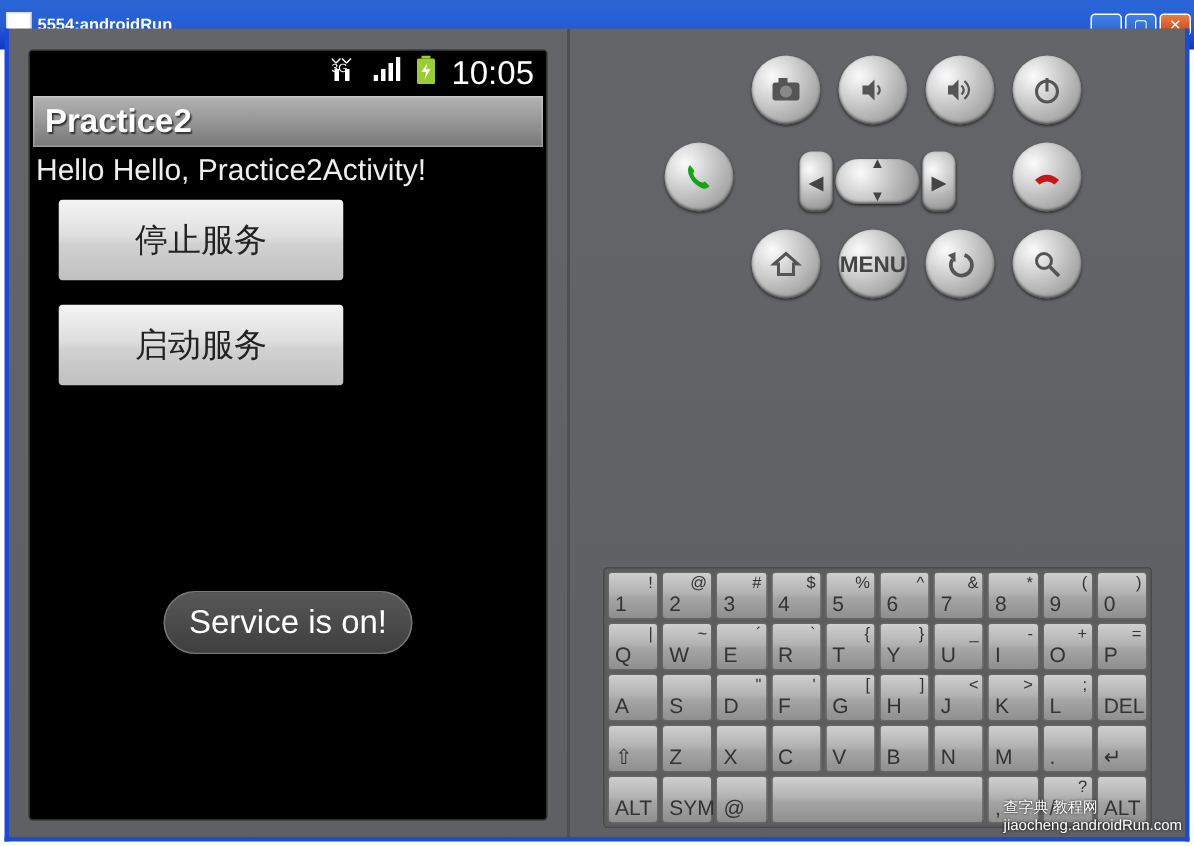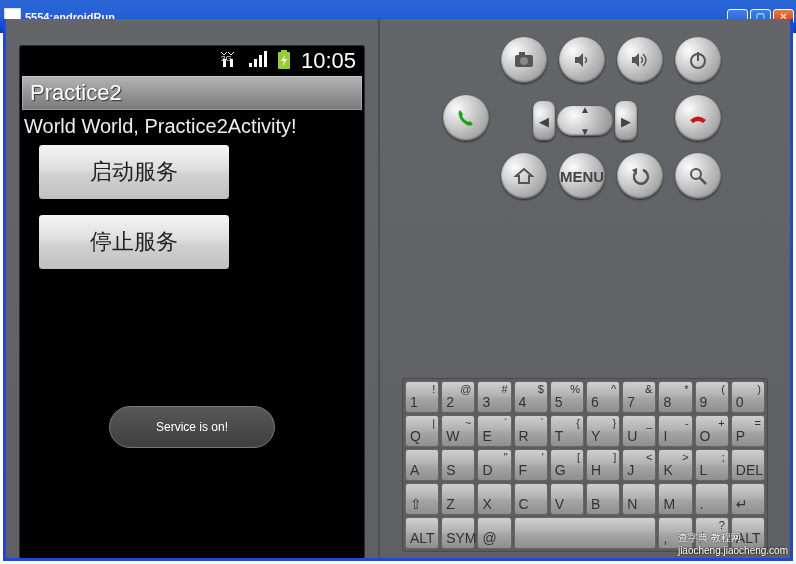--- a/index.html
+++ b/index.html
@@ -9,30 +9,30 @@
   .tb-icon{width:15px;height:15px;background:#fff;border:1px solid #ddd;margin-right:4px;}
   .tb-title{font-size:11px;color:#fff;font-weight:bold;flex:1;}
   .tb-btn{width:21px;height:15px;margin-left:2px;border-radius:3px;font-size:10px;display:flex;align-items:center;justify-content:center;color:#fff;border:1px solid #fff;box-sizing:border-box;}
   .tb-min{background:linear-gradient(180deg,#3e82e6 0%,#2961d1 100%);}
   .tb-max{background:linear-gradient(180deg,#3e82e6 0%,#2961d1 100%);}
   .tb-close{background:linear-gradient(180deg,#e67f3e 0%,#cf3e1f 100%);}
   .client{position:absolute;inset:19px 3px 3px 3px;background:linear-gradient(180deg,#646568 0%,#5f6063 100%);border:3px solid #1c49d8;border-top:none;display:flex;overflow:hidden;}
   .client > .split{width:2px;background:#4e4f52;}
 
   
-  .phonepane{flex:0 0 372px;position:relative;padding:15px 14px;box-sizing:border-box;margin-top:12px;}
+  .phonepane{flex:0 0 372px;position:relative;padding:15px 14px;box-sizing:border-box;}
   .phone{width:344px;height:512px;background:#000;border-radius:2px;box-shadow:0 0 0 1px #2d2d2d;box-sizing:border-box;overflow:hidden;}
   .statusbar{height:30px;background:#000;display:flex;align-items:center;justify-content:flex-end;gap:10px;padding:0 8px;box-sizing:border-box;}
   .sb-icon{color:#fff;font-size:15px;}
   .sb-time{color:#fff;font-size:22px;font-family:'Arial Narrow',Arial;letter-spacing:0;}
-  .apptitle{margin:0 2px;height:34px;background:linear-gradient(180deg,#b4b4b4 0%, #787878 100%);display:flex;align-items:center;padding-left:8px;color:#fff;font-size:22px;font-weight:normal;text-shadow:1px 1px 1px #333;box-shadow:inset 0 0 0 1px rgba(255,255,255,.25);}
+  .apptitle{margin:0 2px;height:34px;background:linear-gradient(180deg,#b4b4b4 0%, #787878 100%);display:flex;align-items:center;padding-left:8px;color:#fff;font-size:22px;font-weight:bold;text-shadow:1px 1px 1px #333;box-shadow:inset 0 0 0 1px rgba(255,255,255,.25);}
   .appbody{padding:1px 4px;}
   .hello{color:#eee;font-size:20px;margin:4px 0 6px 0;}
   .btn{width:190px;height:54px;margin:0 0 14px 14px;background:linear-gradient(180deg,#f5f5f5 0%,#dedede 45%,#d1d1d1 55%,#c0c0c0 100%);border:1px solid #000;border-radius:4px;display:flex;align-items:center;justify-content:center;font-size:22px;color:#222;box-shadow:0 2px 0 #000;}
-  .toast{position:absolute;left:50%;transform:translateX(-50%);top:375px;width:164px;height:40px;border-radius:22px;background:linear-gradient(180deg,#575757 0%,#3f3f3f 100%);border:1px solid #777;display:flex;align-items:center;justify-content:center;color:#fff;font-size:12px;}
+  .toast{position:absolute;left:50%;transform:translateX(-50%);top:375px;width:164px;height:40px;border-radius:22px;background:linear-gradient(180deg,#575757 0%,#3f3f3f 100%);border:1px solid #777;display:flex;align-items:center;justify-content:center;color:#fff;font-size:22px;}
 
   
   .rightpane{flex:1;position:relative;padding-top:18px;}
   .hw-buttons{display:grid;grid-template-columns:repeat(5,52px);grid-auto-rows:52px;gap:6px;justify-content:center;}
   .hw{width:46px;height:46px;border-radius:50%;background:radial-gradient(circle at 30% 30%,#fbfbfb 0%,#bfbfbf 50%,#888 100%);box-shadow:inset 0 -1px 2px rgba(0,0,0,.6), 0 1px 2px rgba(0,0,0,.6);display:flex;align-items:center;justify-content:center;font-size:20px;color:#444;}
   .cA{grid-column:1;} .cB{grid-column:2;} .cC{grid-column:3;} .cD{grid-column:4;} .cE{grid-column:5;}
   .r1{grid-row:1;} .r2{grid-row:2;} .r3{grid-row:3;}
   .call{color:#17a218;}
   .end{color:#c71616;}
   .menu-label{font-size:15px;font-weight:bold;color:#444;text-align:center;}
@@ -89,23 +89,23 @@
             <svg width="14" height="20" viewBox="0 0 14 20">
                 <rect x="4" y="0" width="6" height="2" fill="#9acd32"></rect>
                 <rect x="1" y="2" width="12" height="17" fill="#9acd32" rx="1"></rect>
                 <path d="M8 5 L4 11 L7 11 L6 16 L10 9 L7 9 Z" fill="#fff"></path>
               </svg>
           </span>
           <span class="sb-time">10:05</span>
         </div>
         <div class="apptitle">Practice2</div>
         <div class="appbody">
-          <div class="hello">World World, Practice2Activity!</div>
+          <div class="hello">Hello Hello, Practice2Activity!</div>
+          <div class="btn">停止服务</div>
           <div class="btn">启动服务</div>
-          <div class="btn">停止服务</div>
         </div>
       </div>
       <div class="toast">Service is on!</div>
     </div>
 
     <div class="split"></div>
 
     <div class="rightpane">
       <div class="hw-buttons">
 
@@ -353,17 +353,17 @@
               <span class="main">/</span>
               <span class="sec">?</span>
             </div>
             <div class="key low">
               <span class="main">ALT</span>
             </div>
           </div>
       </div>
 
       <div class="watermark">
-        <span>查字典 教程网</span><br><span>jiaocheng.jiaocheng.com</span>
+        <span>查字典 教程网</span><br><span>jiaocheng.androidRun.com</span>
       </div>
     </div>
   </div>
 </div>
 
 </body></html>

